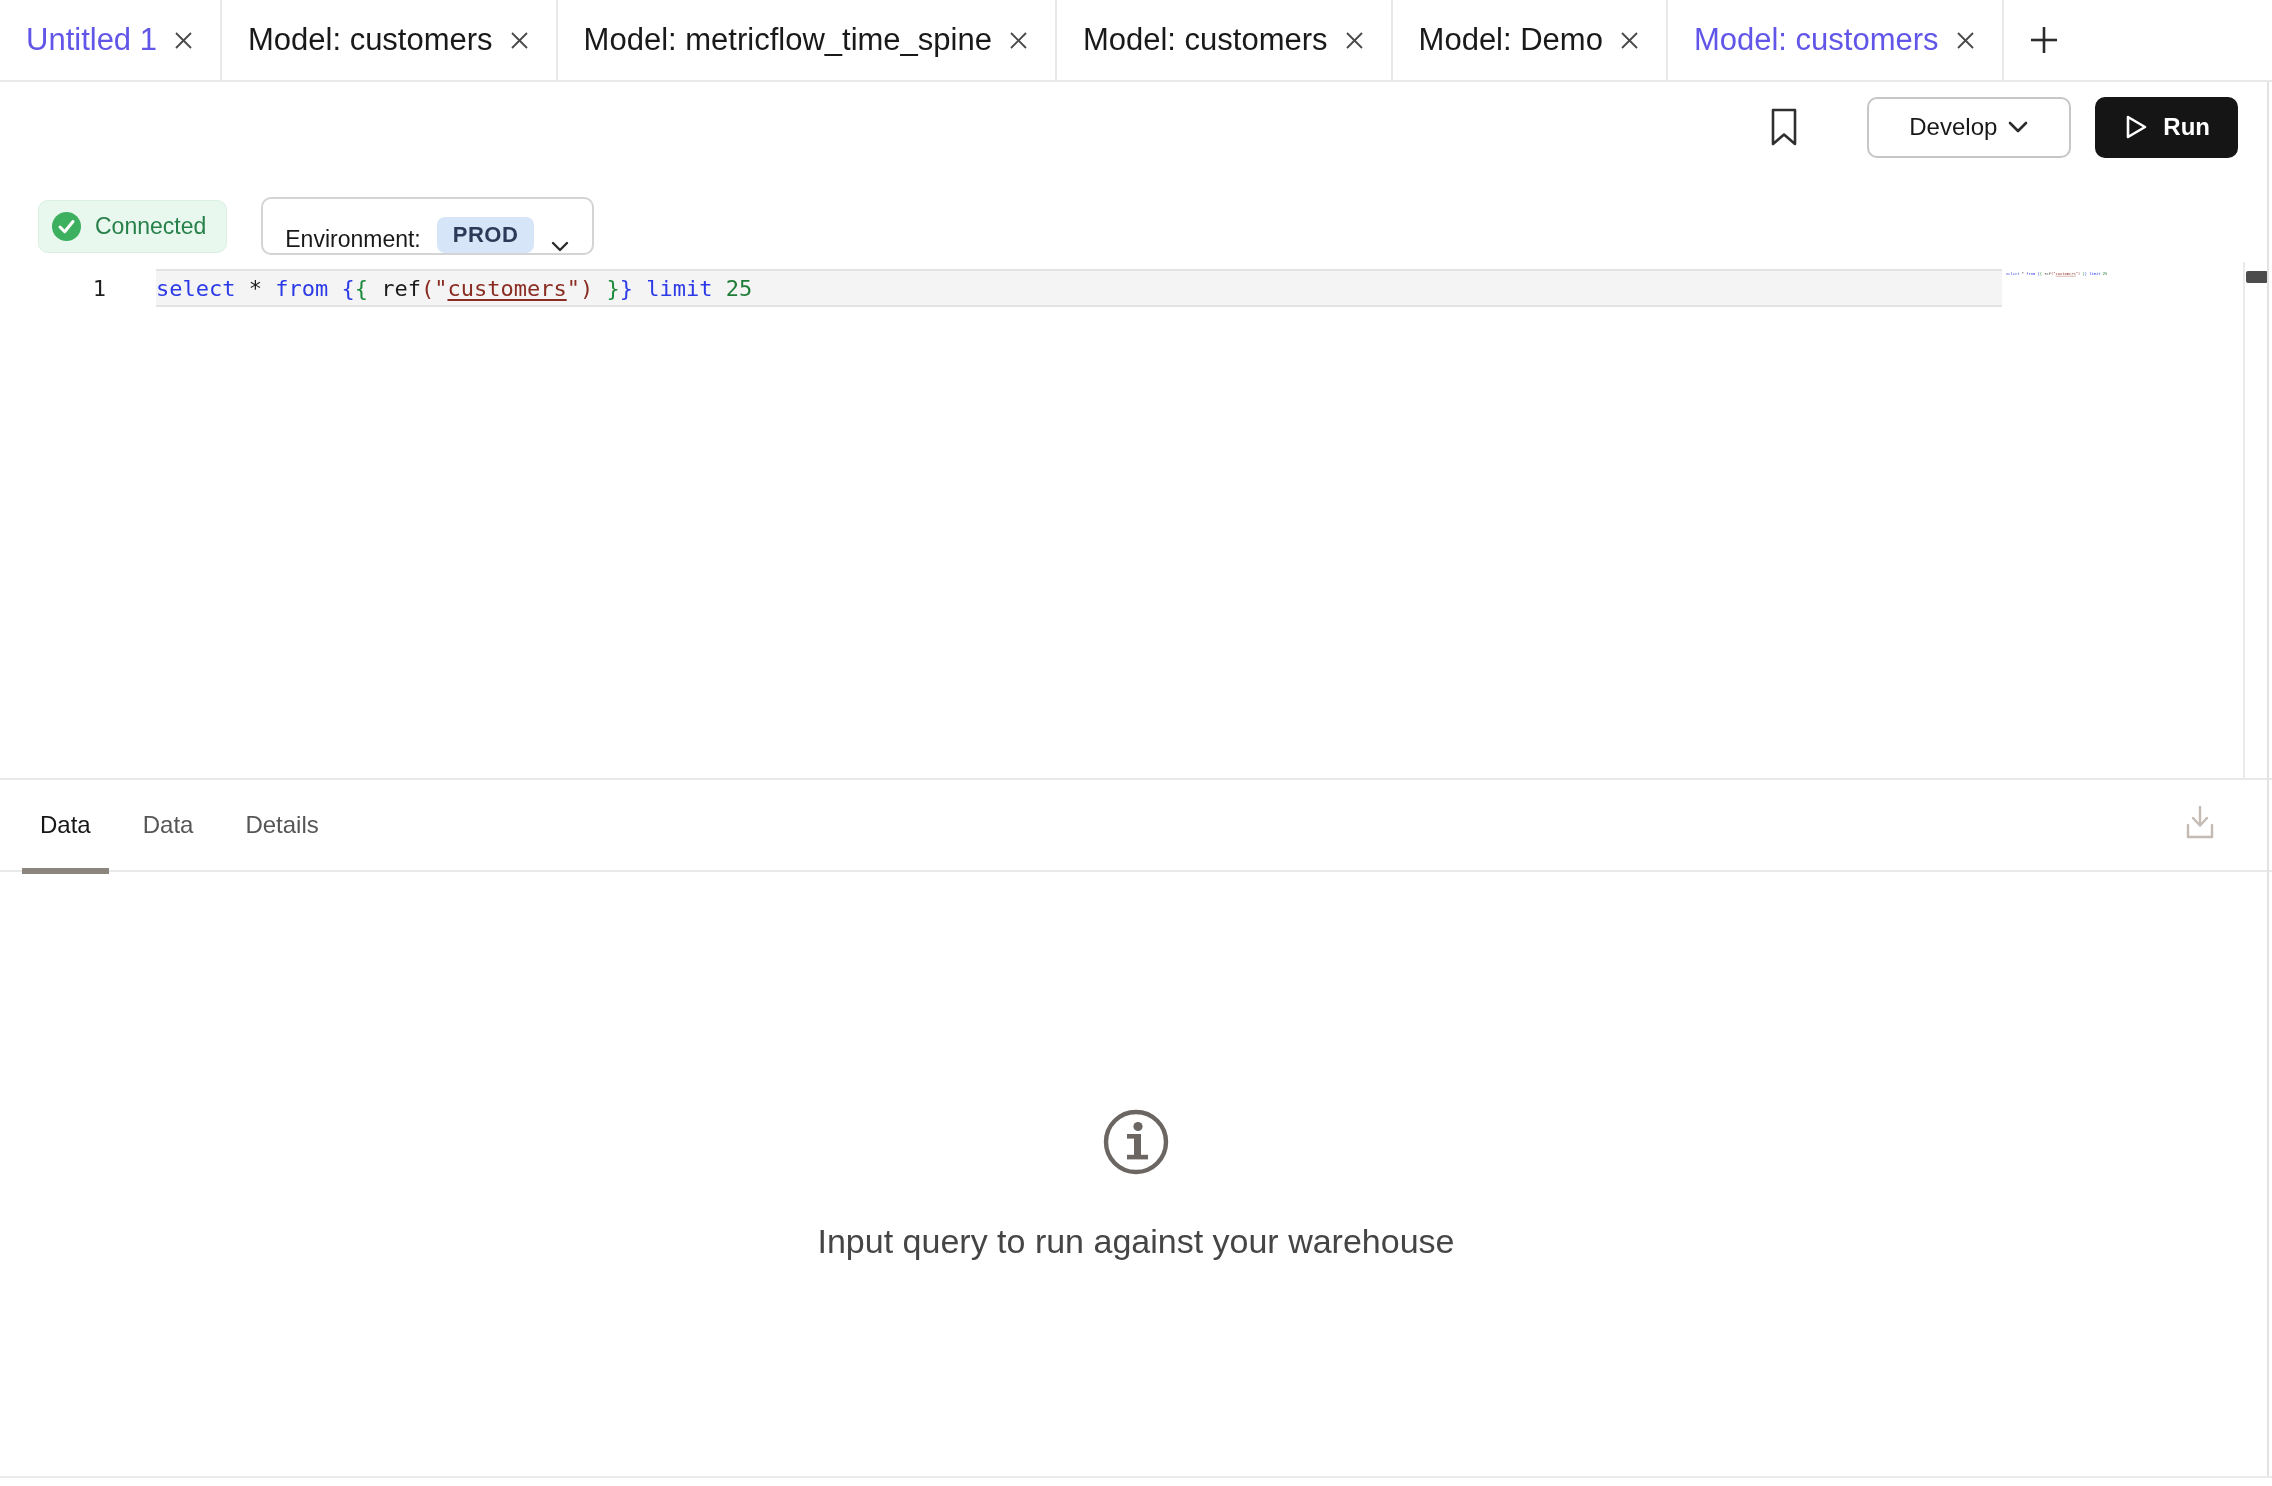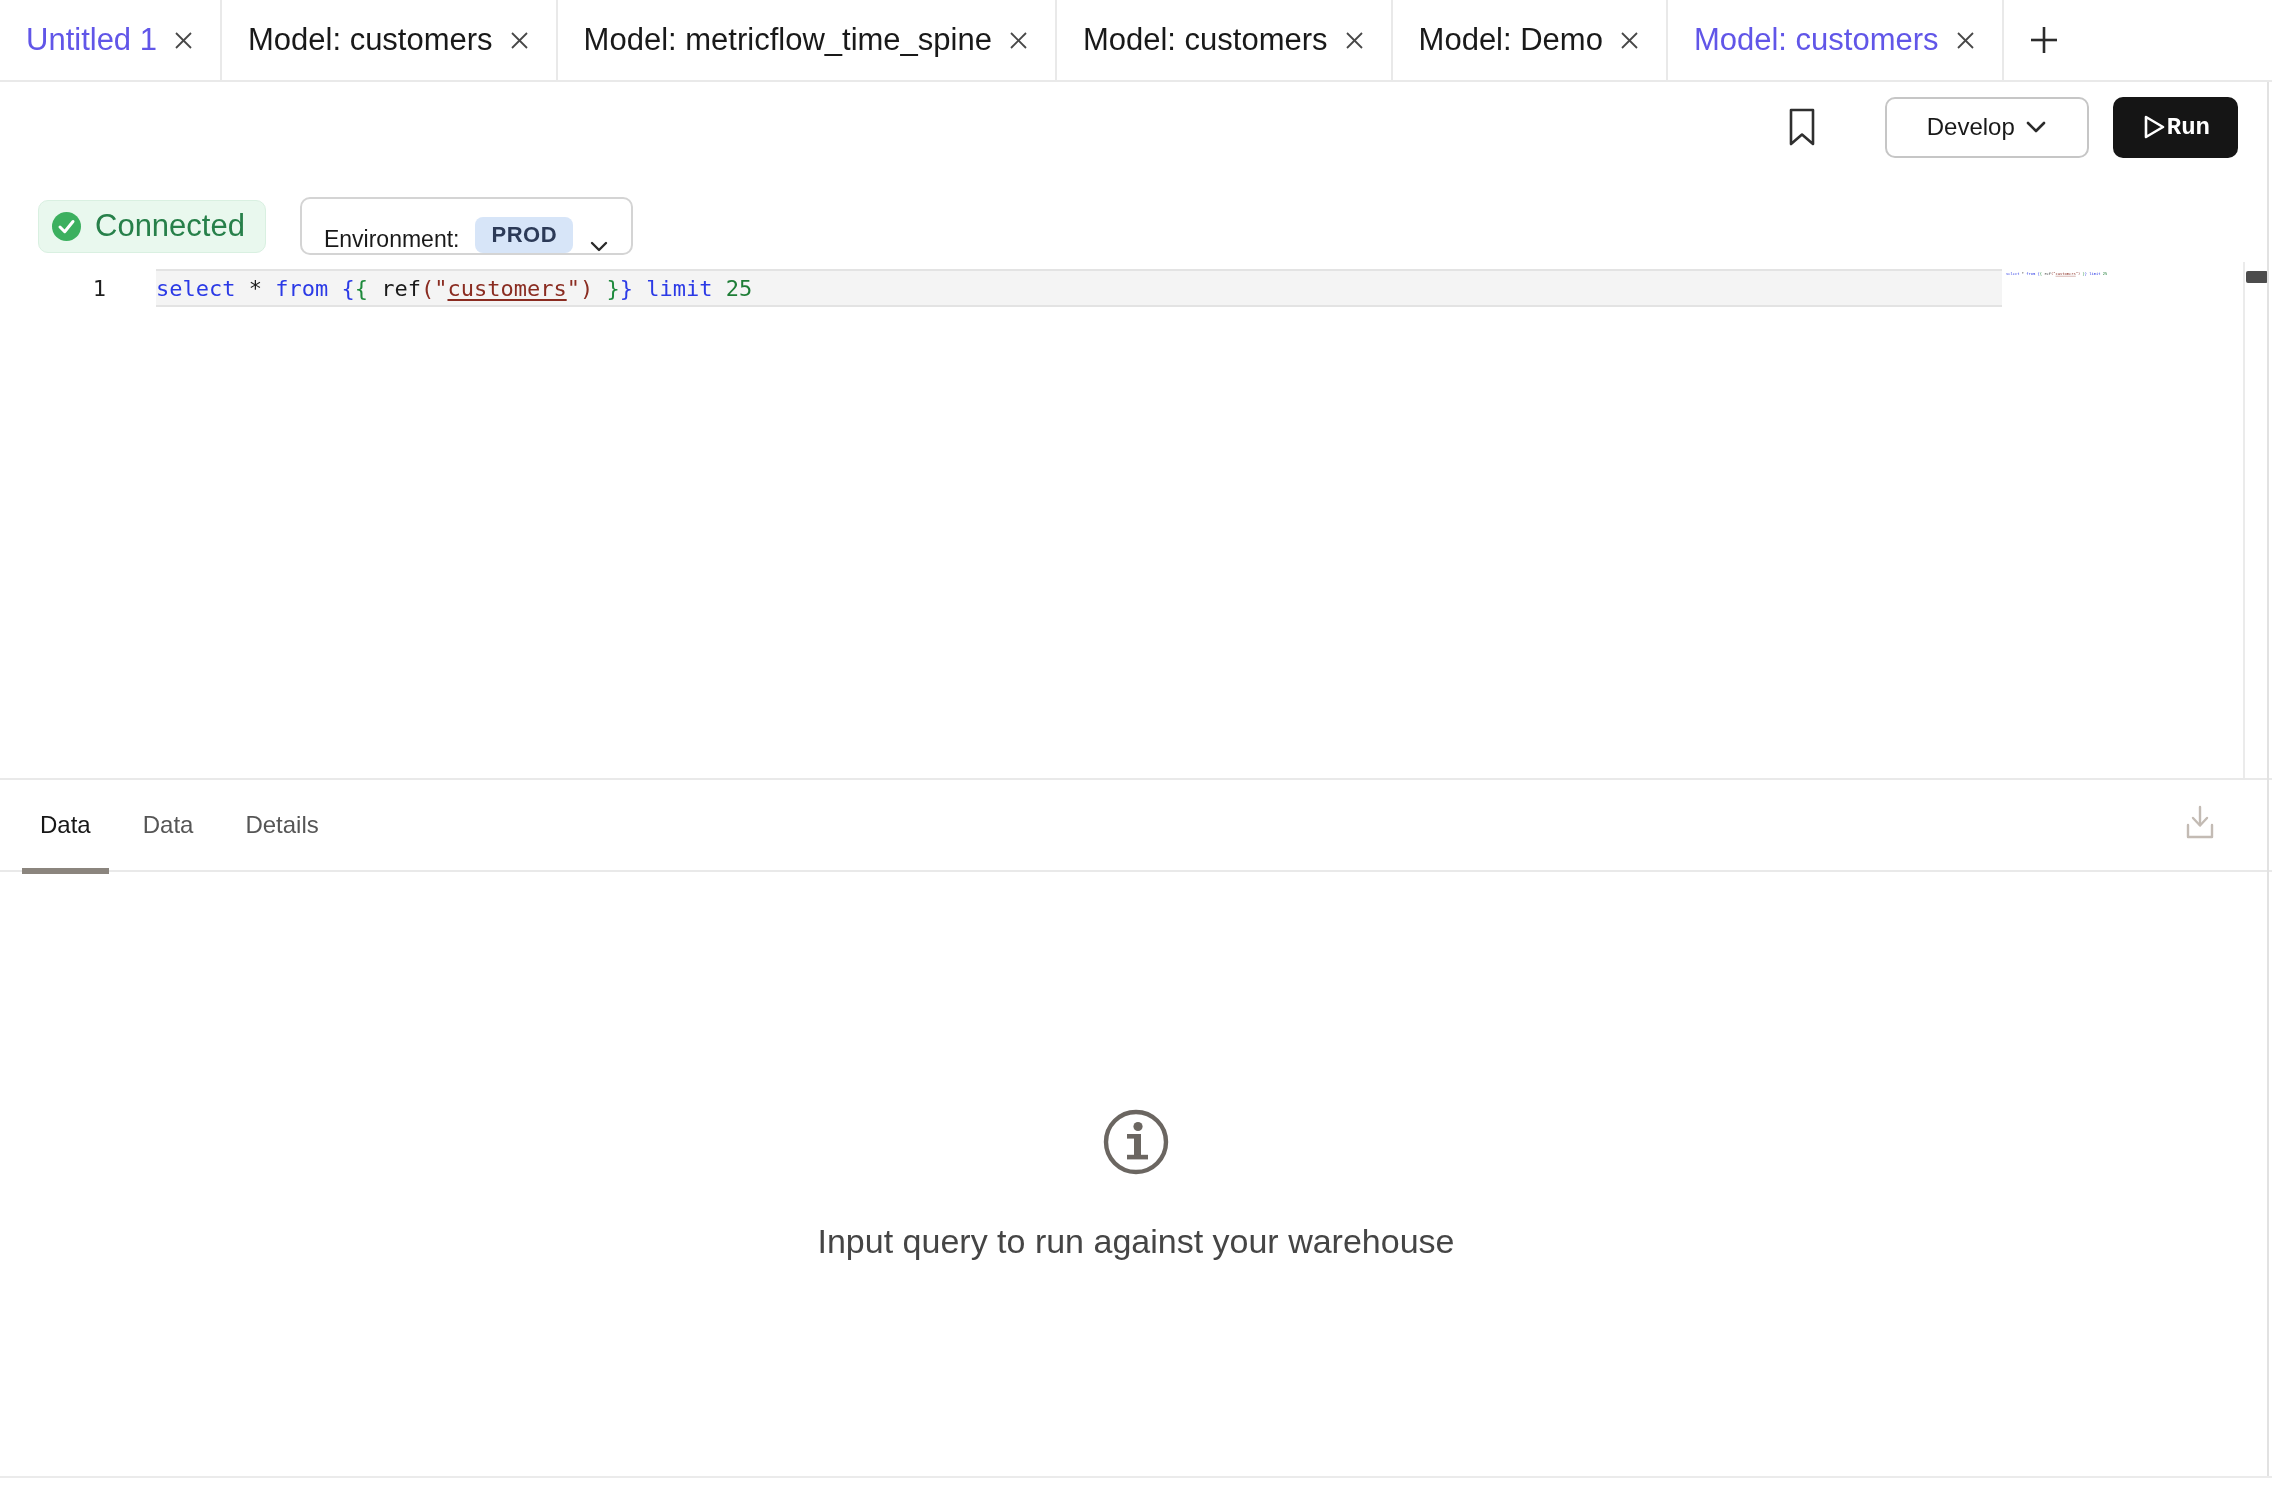--- a/index.html
+++ b/index.html
@@ -37,33 +37,33 @@
   .bookmark-btn { width:30px; height:40px; display:flex; align-items:center; cursor:pointer; }
   .btn {
     height:61px; display:flex; align-items:center; justify-content:center;
     border-radius:10px; cursor:pointer; font-size:24px;
   }
   .btn-develop {
     padding:0 40px; gap:10px; background:#fff; border:2px solid #c6c6c6;
     font-weight:500; color:var(--text_primary);margin-left:44px;
   }
   .btn-run {
-    padding:0 28px; background:var(--run_bg); color:var(--run_fg);
-    font-weight:600; border:none;font-family:Liberation Mono, monospace;
+    padding:0 28px; gap:14px; background:var(--run_bg); color:var(--run_fg);
+    font-weight:600; border:none;
   }
 
   
   .statusbar {
     position:absolute; top:197px; left:38px; display:flex; align-items:center; gap:34px;
   }
   .badge-connected {
     height:53px; display:flex; align-items:center; gap:13px; padding:0 20px 0 12px;
     background:var(--connected_bg); border:1px solid #d9f0e1; border-radius:10px;
   }
-  .badge-connected .label { color:var(--connected_fg); font-size:31px; font-weight:500; }
+  .badge-connected .label { color:var(--connected_fg); font-size:23px; font-weight:500; }
   .env-select {
     height:58px; display:flex; align-items:flex-end; gap:16px; padding:0 22px;
     background:#fff; border:2px solid #d4d4d4; border-radius:10px; cursor:pointer;
   }
   .env-select .label { font-size:23px; color:var(--text_primary); }
   .env-pill {
     background:var(--prod_bg); color:var(--prod_fg); font-size:22px; font-weight:600;
     padding:5px 16px; border-radius:8px; letter-spacing:0.5px;
   }
 

